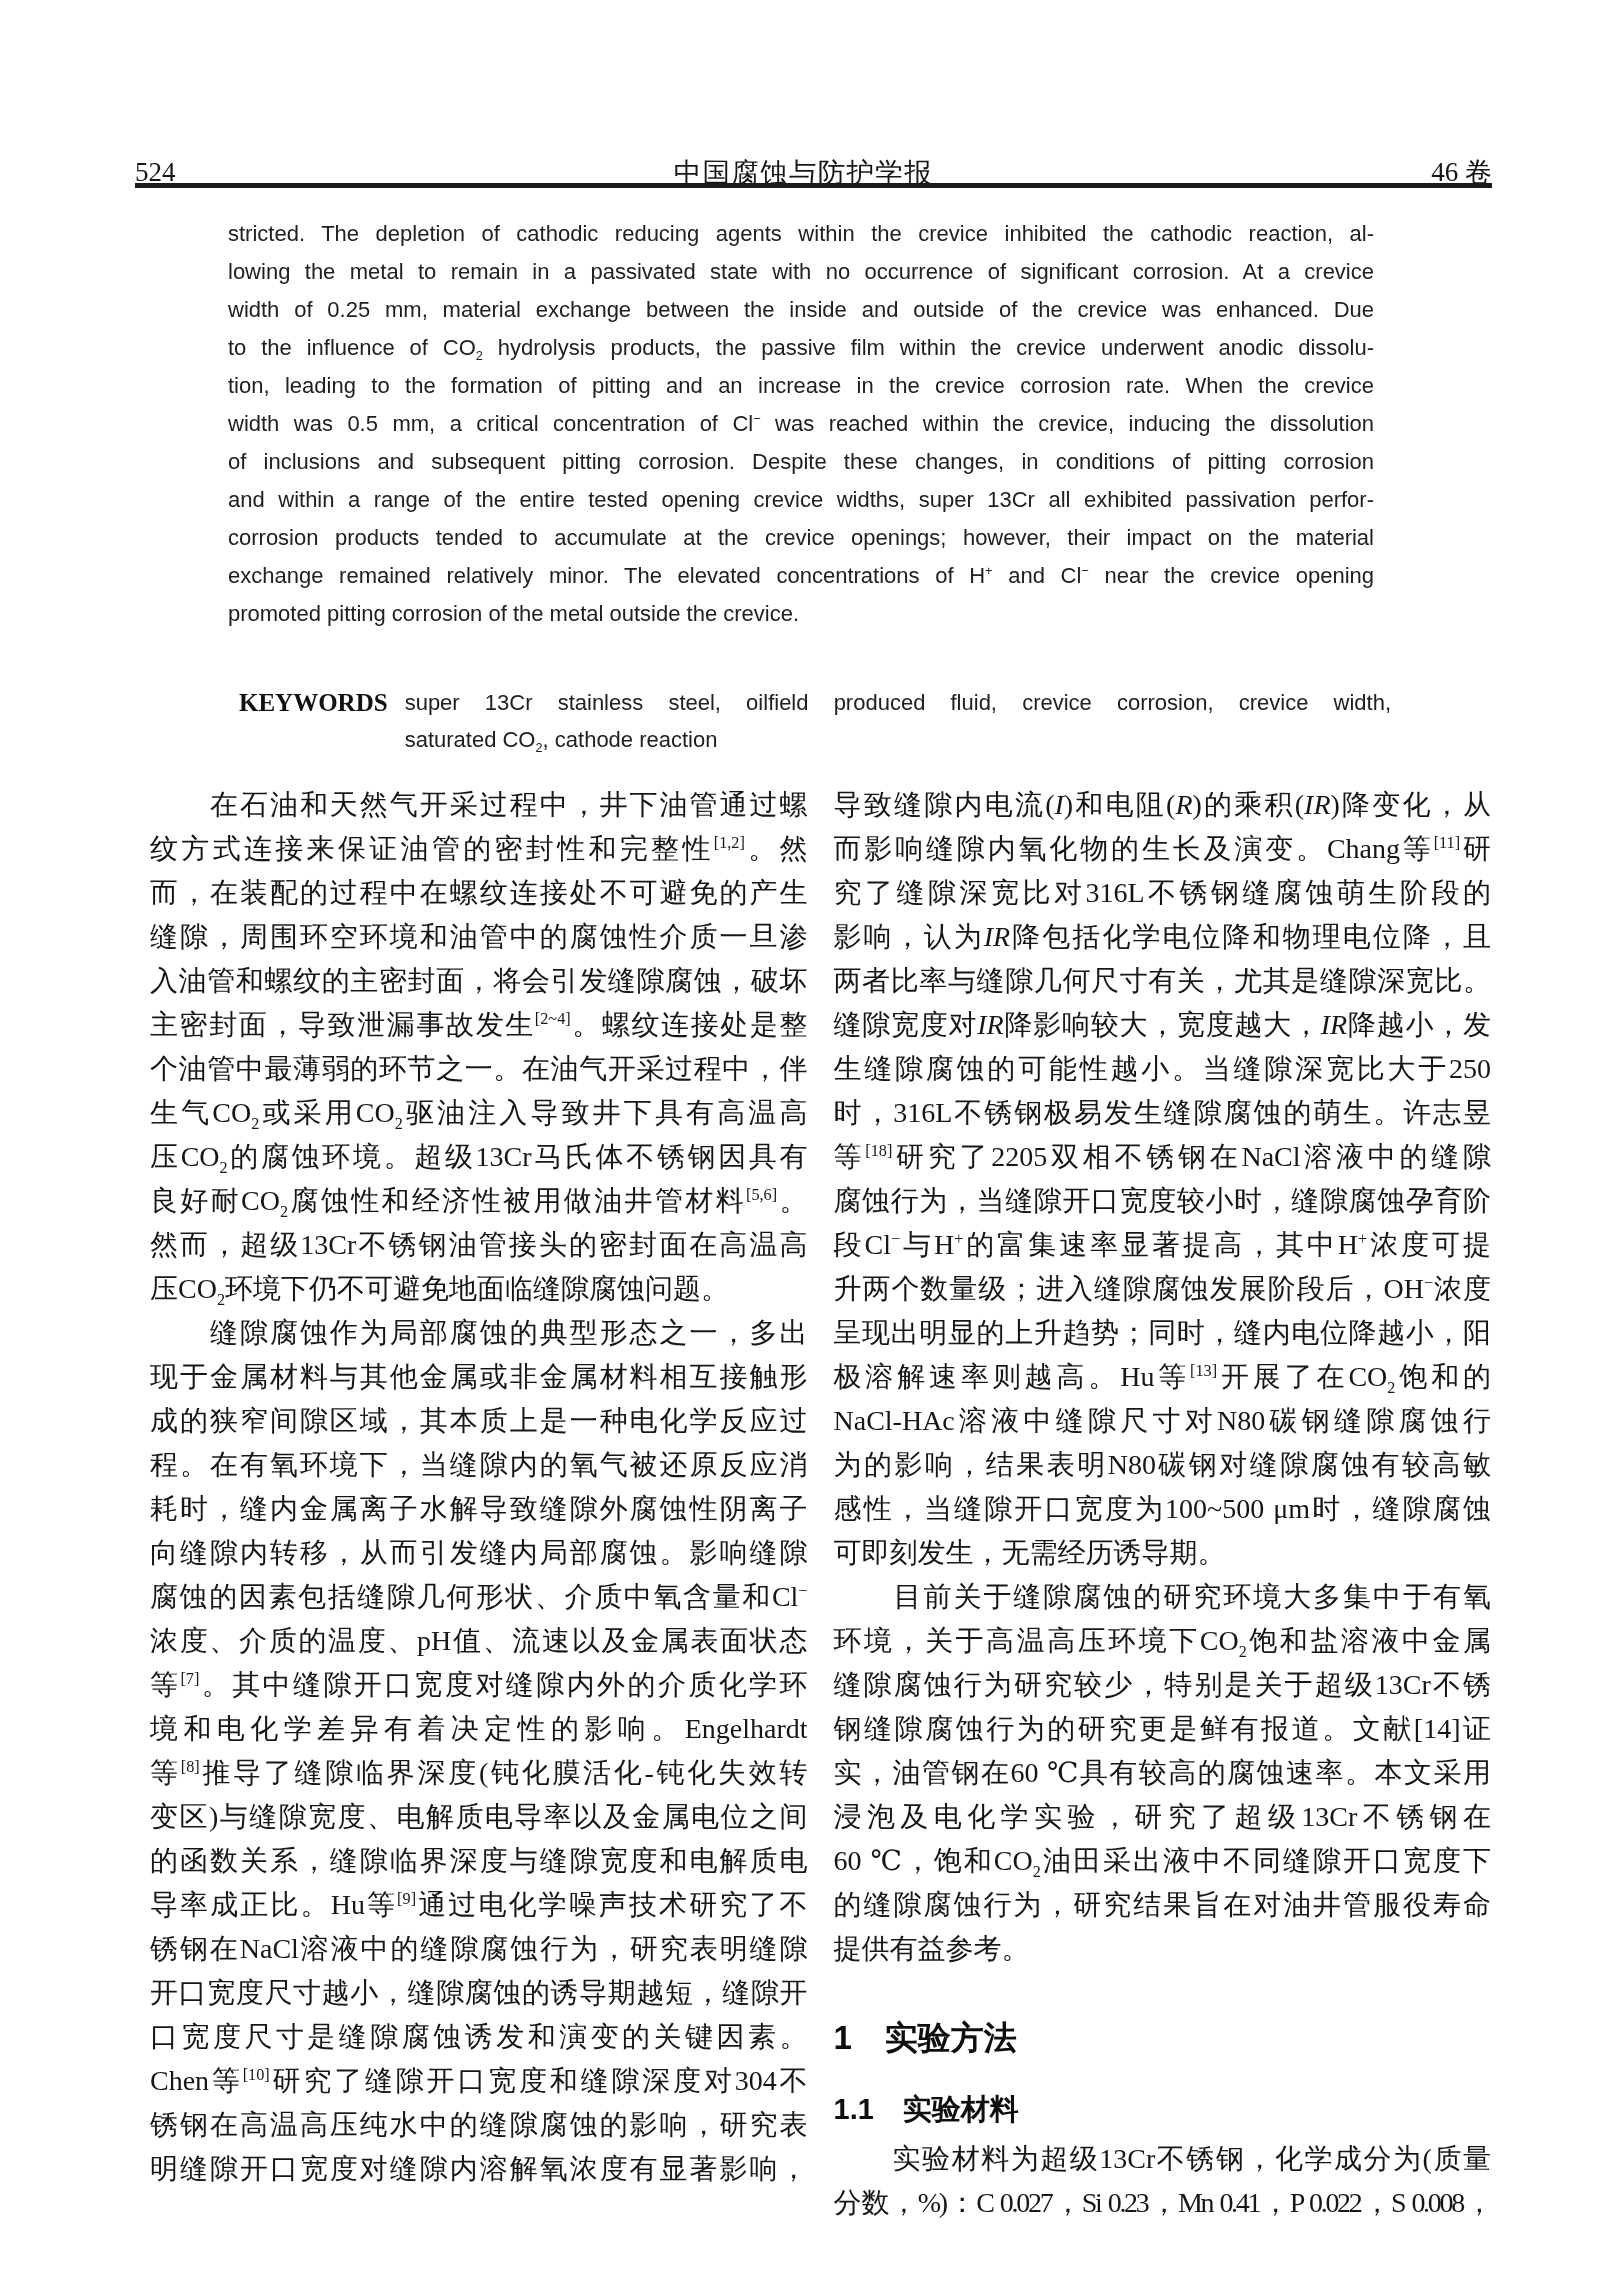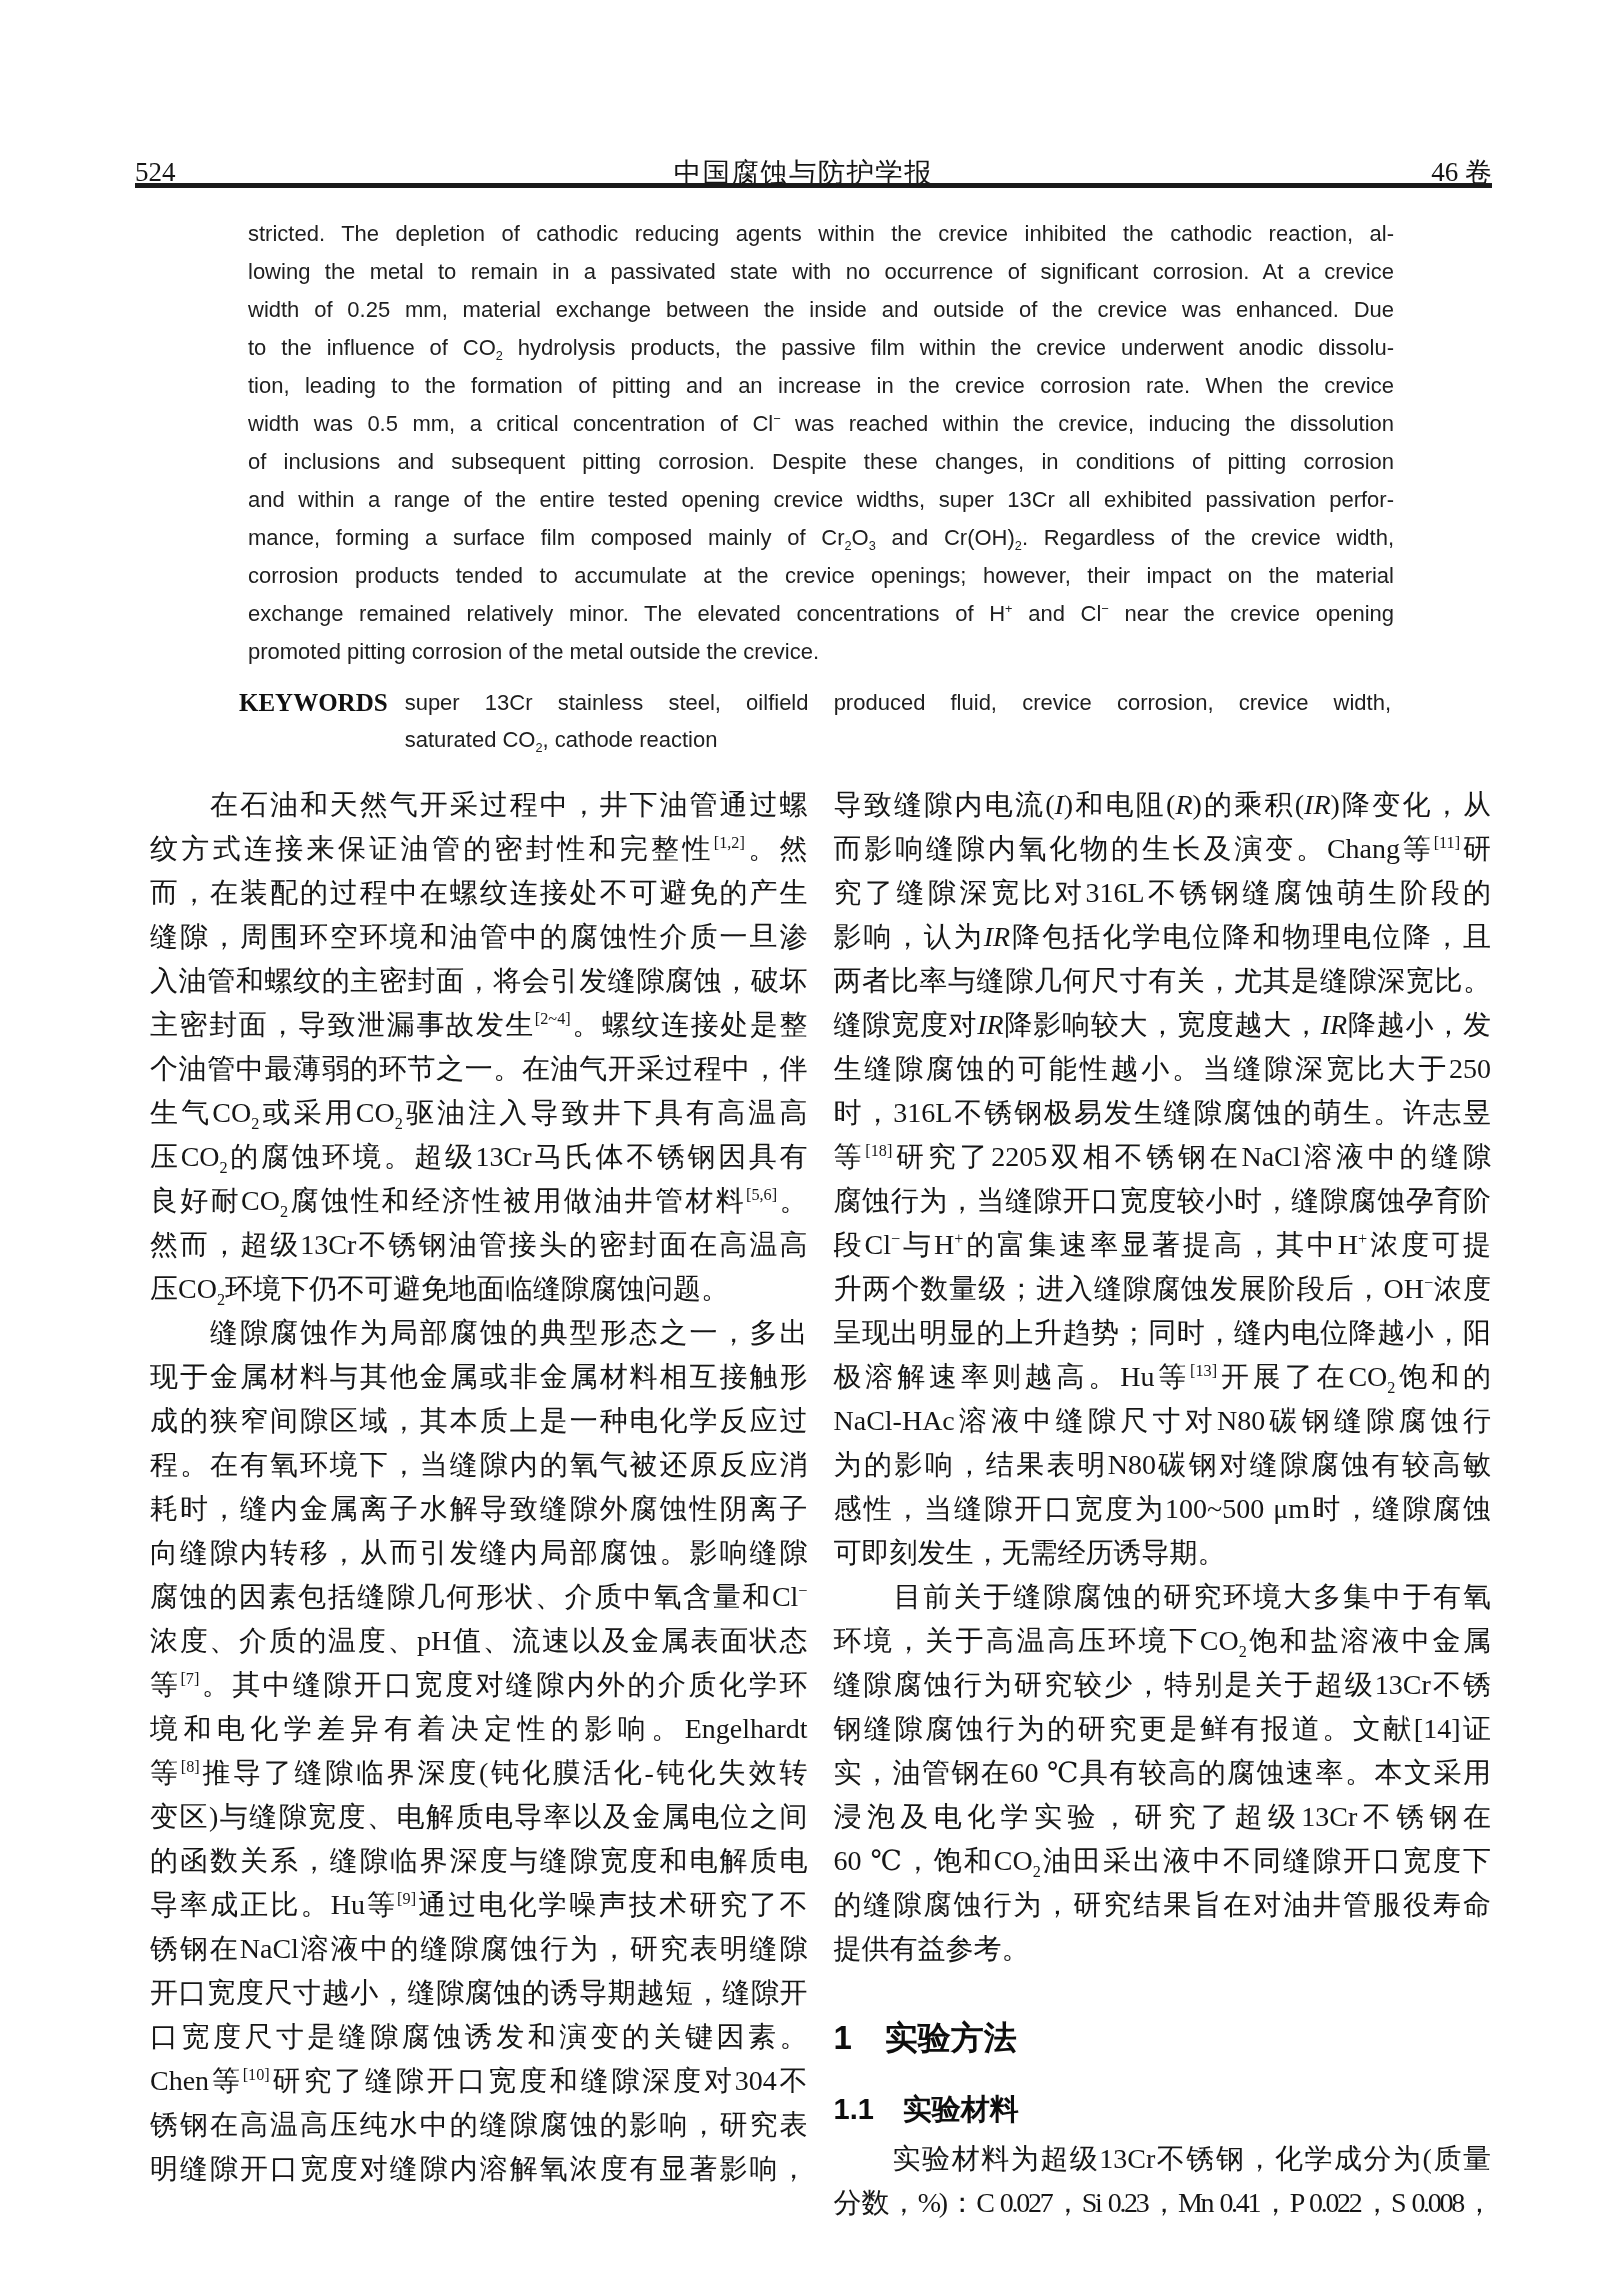--- a/index.html
+++ b/index.html
@@ -18,21 +18,21 @@
     display:flex;justify-content:space-between;align-items:flex-end;
     font-size:27px;line-height:33px;
   }
   .page-header .journal-title{font-size:27.5px;letter-spacing:1.3px;}
   .header-rule{
     position:absolute;left:135px;top:183px;width:1357px;height:4.6px;
     background:#1a1a1a;
   }
   
   .abstract{
-    position:absolute;left:248px;top:215px;width:1146px;
+    position:absolute;left:228px;top:215px;width:1146px;
     font-family:"Liberation Sans","DejaVu Sans",sans-serif;
     font-size:22px;line-height:38px;color:#202020;
   }
   .keywords{
     position:absolute;left:239px;top:684px;width:1152px;
     display:flex;align-items:flex-start;
     font-family:"Liberation Sans","DejaVu Sans",sans-serif;
     font-size:22px;line-height:37px;color:#202020;
   }
   .kw-label{
@@ -85,21 +85,20 @@
 
   <section class="abstract">
       <div class="line">stricted. The depletion of cathodic reducing agents within the crevice inhibited the cathodic reaction, al-</div>
       <div class="line">lowing the metal to remain in a passivated state with no occurrence of significant corrosion. At a crevice</div>
       <div class="line">width of 0.25 mm, material exchange between the inside and outside of the crevice was enhanced. Due</div>
       <div class="line">to the influence of CO<sub>2</sub> hydrolysis products, the passive film within the crevice underwent anodic dissolu-</div>
       <div class="line">tion, leading to the formation of pitting and an increase in the crevice corrosion rate. When the crevice</div>
       <div class="line">width was 0.5 mm, a critical concentration of Cl<sup>−</sup> was reached within the crevice, inducing the dissolution</div>
       <div class="line">of inclusions and subsequent pitting corrosion. Despite these changes, in conditions of pitting corrosion</div>
       <div class="line">and within a range of the entire tested opening crevice widths, super 13Cr all exhibited passivation perfor-</div>
-      <div class="line">mance, forming a surface film composed mainly of Cr<sub>2</sub>O<sub>3</sub> and Cr(OH)<sub>2</sub>. Regardless of the crevice width,</div>
       <div class="line">corrosion products tended to accumulate at the crevice openings; however, their impact on the material</div>
       <div class="line">exchange remained relatively minor. The elevated concentrations of H<sup>+</sup> and Cl<sup>−</sup> near the crevice opening</div>
       <div class="line para-end">promoted pitting corrosion of the metal outside the crevice.</div>
     </section>
 
   <section class="keywords">
     <span class="kw-label">KEYWORDS</span>
     <div class="kw-lines">
         <div class="line">super 13Cr stainless steel, oilfield produced fluid, crevice corrosion, crevice width,</div>
         <div class="line para-end">saturated CO<sub>2</sub>, cathode reaction</div>

